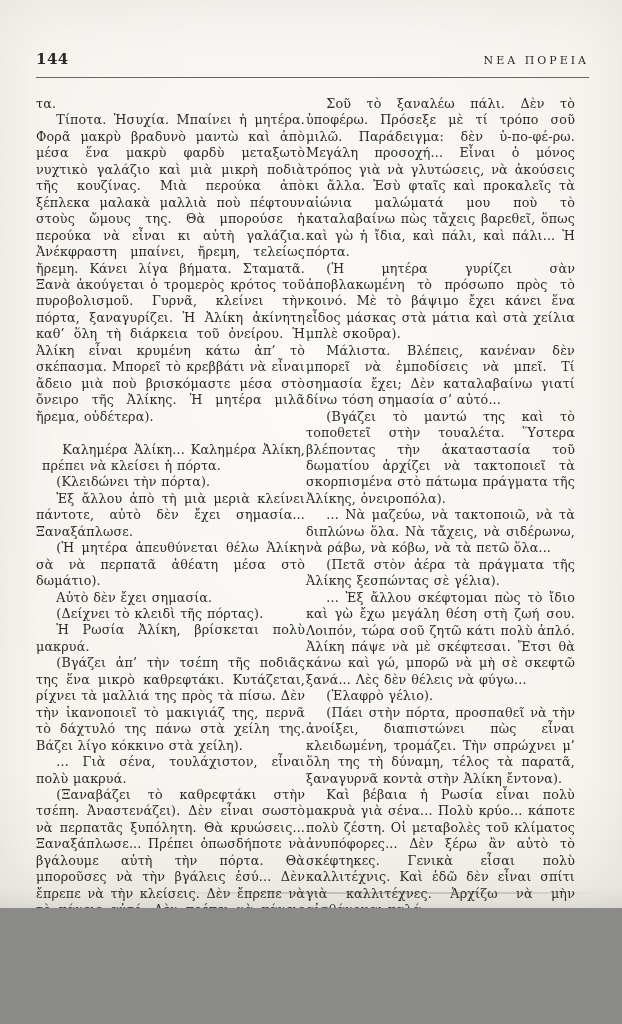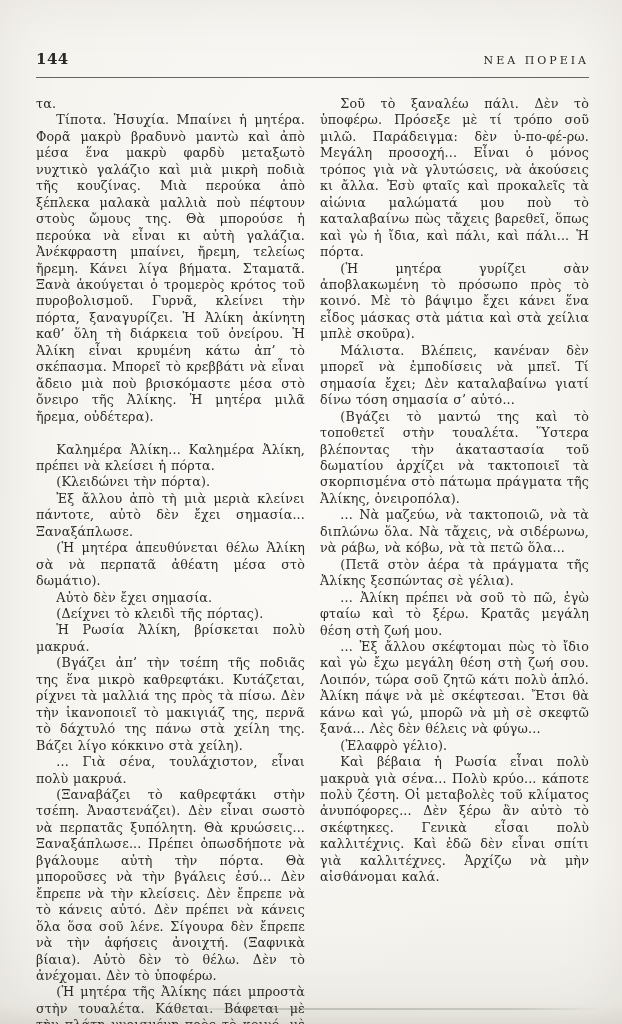--- a/index.html
+++ b/index.html
@@ -3,21 +3,21 @@
 <meta charset="utf-8">
 <style>
   html, body {
     margin: 0;
     padding: 0;
     background: #8a8a88;
   }
   .page {
     position: relative;
     width: 622px;
-    height: 1024px;
+    height: 908px;
     margin: 0 auto;
     background: #f7f5f0;
     background-image:
       radial-gradient(ellipse at 50% 40%, rgba(255,255,255,0.55) 0%, rgba(255,255,255,0) 70%),
       linear-gradient(180deg, #f6f4ef 0%, #f7f5f0 85%, #efede7 98%, #e4e2db 100%);
     color: #2b2a26;
     font-family: "DejaVu Serif", "Liberation Serif", serif;
     overflow: hidden;
     box-sizing: border-box;
   }
@@ -47,37 +47,37 @@
     border-bottom: 1.3px solid #4e4c46;
     opacity: 0.85;
   }
   .text-body {
     position: absolute;
     top: 96px;
     left: 36px;
     right: 33px;
     bottom: 40px;
     display: flex;
-    gap: 15px;
+    gap: 1px;
   }
   .column {
     width: 269px;
     flex: 0 0 269px;
     text-align: justify;
     font-size: 12.7px;
     line-height: 16.45px;
     letter-spacing: 0.15px;
     word-spacing: 0.5px;
   }
   .column p.para {
     margin: 0;
     text-indent: 1.6em;
   }
   .column p.para.no-indent { text-indent: 0; }
-  .column p.para.gap-before { margin-top: 16.45px; }
+  .column p.para.gap-before { margin-top: 16.45px; margin-left: 6px; }
   .scan-edge-artifact {
     position: absolute;
     left: 160px;
     right: 20px;
     bottom: 14px;
     height: 2px;
     background: linear-gradient(90deg, rgba(90,88,82,0) 0%, rgba(90,88,82,0.28) 30%, rgba(90,88,82,0.22) 80%, rgba(90,88,82,0) 100%);
   }
   .scan-vignette {
     position: absolute;
@@ -114,23 +114,23 @@
         <p class="para">(Ξαναβάζει τὸ καθρεφτάκι στὴν τσέπη. Ἀναστενάζει). Δὲν εἶναι σωστὸ νὰ περπατᾶς ξυπόλητη. Θὰ κρυώσεις... Ξαναξάπλωσε... Πρέπει ὁπωσδήποτε νὰ βγάλουμε αὐτὴ τὴν πόρτα. Θὰ μποροῦσες νὰ τὴν βγάλεις ἐσύ... Δὲν ἔπρεπε νὰ τὴν κλείσεις. Δὲν ἔπρεπε νὰ τὸ κάνεις αὐτό. Δὲν πρέπει νὰ κάνεις ὅλα ὅσα σοῦ λένε. Σίγουρα δὲν ἔπρεπε νὰ τὴν ἀφήσεις ἀνοιχτή. (Ξαφνικὰ βίαια). Αὐτὸ δὲν τὸ θέλω. Δὲν τὸ ἀνέχομαι. Δὲν τὸ ὑποφέρω.</p>
         <p class="para">(Ἡ μητέρα τῆς Ἀλίκης πάει μπροστὰ στὴν τουαλέτα. Κάθεται. Βάφεται μὲ τὴν πλάτη γυρισμένη πρὸς τὸ κοινό, μὲ καλλυντικὰ ποὺ βρῆκε μέσα στὸ μπλοὺ τζὴν τῆς Ἀλίκης).</p>
       </div>
     <div class="column">
         <p class="para">Σοῦ τὸ ξαναλέω πάλι. Δὲν τὸ ὑποφέρω. Πρόσεξε μὲ τί τρόπο σοῦ μιλῶ. Παράδειγμα: δὲν ὑ-πο-φέ-ρω. Μεγάλη προσοχή... Εἶναι ὁ μόνος τρόπος γιὰ νὰ γλυτώσεις, νὰ ἀκούσεις κι ἄλλα. Ἐσὺ φταῖς καὶ προκαλεῖς τὰ αἰώνια μαλώματά μου ποὺ τὸ καταλαβαίνω πὼς τἄχεις βαρεθεῖ, ὅπως καὶ γὼ ἡ ἴδια, καὶ πάλι, καὶ πάλι... Ἡ πόρτα.</p>
         <p class="para">(Ἡ μητέρα γυρίζει σὰν ἀποβλακωμένη τὸ πρόσωπο πρὸς τὸ κοινό. Μὲ τὸ βάψιμο ἔχει κάνει ἕνα εἶδος μάσκας στὰ μάτια καὶ στὰ χείλια μπλὲ σκοῦρα).</p>
         <p class="para">Μάλιστα. Βλέπεις, κανέναν δὲν μπορεῖ νὰ ἐμποδίσεις νὰ μπεῖ. Τί σημασία ἔχει; Δὲν καταλαβαίνω γιατί δίνω τόση σημασία σ’ αὐτό...</p>
         <p class="para">(Βγάζει τὸ μαντώ της καὶ τὸ τοποθετεῖ στὴν τουαλέτα. Ὕστερα βλέποντας τὴν ἀκαταστασία τοῦ δωματίου ἀρχίζει νὰ τακτοποιεῖ τὰ σκορπισμένα στὸ πάτωμα πράγματα τῆς Ἀλίκης, ὀνειροπόλα).</p>
         <p class="para">... Νὰ μαζεύω, νὰ τακτοποιῶ, νὰ τὰ διπλώνω ὅλα. Νὰ τἄχεις, νὰ σιδέρωνω, νὰ ράβω, νὰ κόβω, νὰ τὰ πετῶ ὅλα...</p>
         <p class="para">(Πετᾶ στὸν ἀέρα τὰ πράγματα τῆς Ἀλίκης ξεσπώντας σὲ γέλια).</p>
-        <p class="para">... Ἀλίκη πρέπει νὰ σοῦ τὸ πῶ, ἐγὼ φταίω καὶ τὸ ξέρω. Κρατᾶς μεγάλη θέση στὴ ζωή μου.</p>
         <p class="para">... Ἐξ ἄλλου σκέφτομαι πὼς τὸ ἴδιο καὶ γὼ ἔχω μεγάλη θέση στὴ ζωή σου. Λοιπόν, τώρα σοῦ ζητῶ κάτι πολὺ ἁπλό. Ἀλίκη πάψε νὰ μὲ σκέφτεσαι. Ἔτσι θὰ κάνω καὶ γώ, μπορῶ νὰ μὴ σὲ σκεφτῶ ξανά... Λὲς δὲν θέλεις νὰ φύγω...</p>
         <p class="para">(Ἐλαφρὸ γέλιο).</p>
+        <p class="para">(Πάει στὴν πόρτα, προσπαθεῖ νὰ τὴν ἀνοίξει, διαπιστώνει πὼς εἶναι κλειδωμένη, τρομάζει. Τὴν σπρώχνει μ’ ὅλη της τὴ δύναμη, τέλος τὰ παρατᾶ, ξαναγυρνᾶ κοντὰ στὴν Ἀλίκη ἔντονα).</p>
         <p class="para">Καὶ βέβαια ἡ Ρωσία εἶναι πολὺ μακρυὰ γιὰ σένα... Πολὺ κρύο... κάποτε πολὺ ζέστη. Οἱ μεταβολὲς τοῦ κλίματος ἀνυπόφορες... Δὲν ξέρω ἂν αὐτὸ τὸ σκέφτηκες. Γενικὰ εἶσαι πολὺ καλλιτέχνις. Καὶ ἐδῶ δὲν εἶναι σπίτι γιὰ καλλιτέχνες. Ἀρχίζω νὰ μὴν αἰσθάνομαι καλά.</p>
       </div>
   </div>
 
   <div class="scan-edge-artifact"></div>
   <div class="scan-vignette"></div>
 
 </div>
 
 </body></html>

